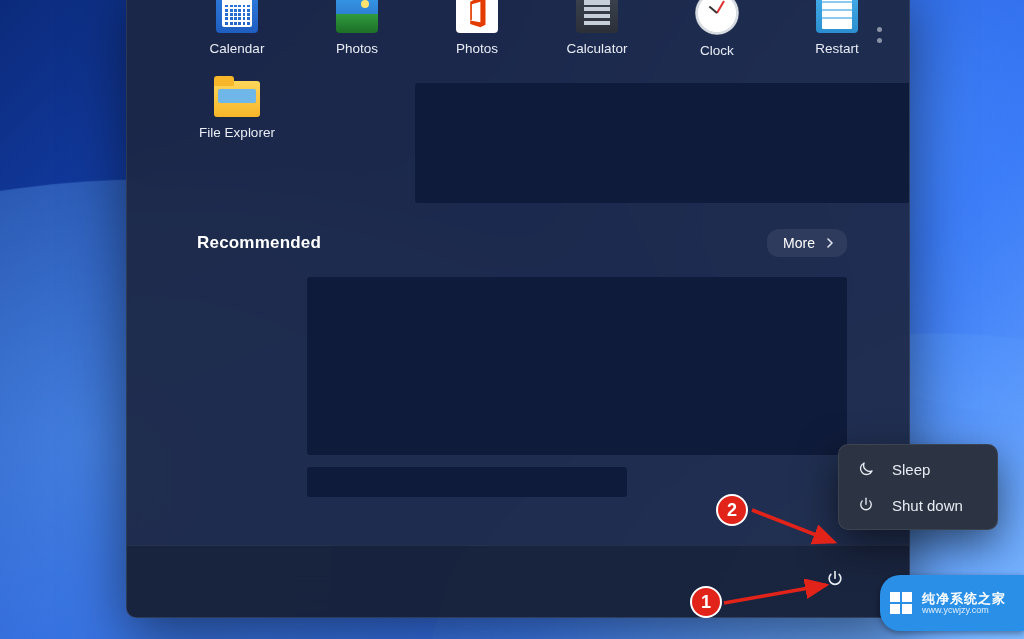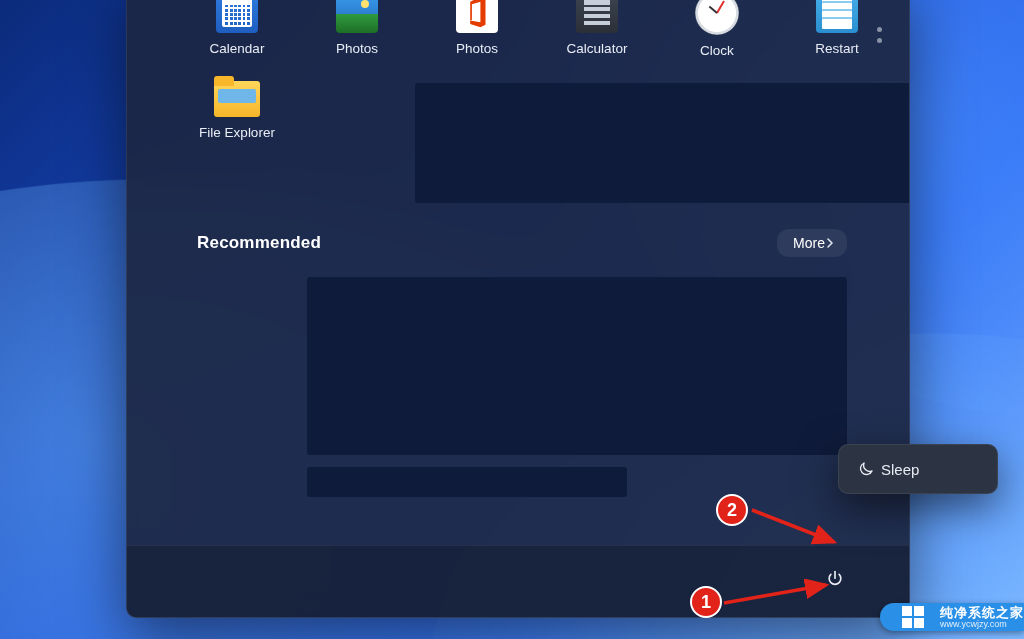--- a/index.html
+++ b/index.html
@@ -109,21 +109,21 @@
 
   .section-header {
     position:absolute;
     left:70px; top:252px;
     font-size:17px; font-weight:600;
     letter-spacing:0.2px;
   }
   .more-btn {
     position:absolute;
     right:62px; top:248px;
-    display:flex; align-items:center; 
+    display:flex; align-items:center; gap:10px;
     background: rgba(255,255,255,0.07);
     padding: 6px 12px 6px 16px;
     border-radius:12px;
     font-size:14px;
     cursor:pointer;
   }
 
   .footer-bar {
     position:absolute;
     left:0; right:0; bottom:0; height:72px;
@@ -144,21 +144,21 @@
     top: 444px;
     width: 160px;
     background: #2c3342;
     border:1px solid rgba(255,255,255,0.08);
     border-radius:10px;
     box-shadow: 0 14px 40px rgba(0,0,0,0.55);
     padding:6px 4px;
     z-index: 20;
   }
   .power-item {
-    display:flex; align-items:center; gap:6px;
+    display:flex; align-items:center; gap:17px;
     padding:9px 14px;
     font-size:15px;
     border-radius:6px;
     cursor:pointer;
     color:#e8ecf3;
   }
   .power-item svg { width:18px; height:18px; stroke:#e8ecf3; }
 
   
   .badge {
@@ -170,29 +170,28 @@
     color:#fff; font-weight:700; font-size:18px;
     display:flex; align-items:center; justify-content:center;
     z-index:30;
     font-family: Arial, sans-serif;
   }
   .arrow { position:absolute; z-index:29; }
 
   .watermark {
     position:absolute;
     right:0; bottom:8px;
-    width:144px; height:28px;
+    width:144px; height:56px;
     background:#2a8fe6;
     border-radius:20px 0 0 20px;
     display:flex; align-items:center;
     padding-left:10px;
-    gap:16px;
+    gap:10px;
     box-shadow: 0 2px 6px rgba(0,0,0,0.4);
     z-index:40;
-    justify-content:flex-end;
   }
   .wm-logo {
     width:22px; height:22px; display:grid; grid-template-columns:1fr 1fr; grid-template-rows:1fr 1fr; gap:2px;
   }
   .wm-logo span { background:#fff; }
   .wm-text { display:flex; flex-direction:column; line-height:1; }
   .wm-text .t1 { font-size:13px; font-weight:700; letter-spacing:1px; }
   .wm-text .t2 { font-size:9px; opacity:0.85; margin-top:1px; }
 </style>
 </head>
@@ -269,20 +268,27 @@
     </div>
   </div>
 </div>
 
 <div class="power-menu">
   <div class="power-item">
     <svg viewBox="0 0 24 24" fill="none">
         <path d="M20 14.5A8 8 0 0 1 9.5 4 8 8 0 1 0 20 14.5Z" stroke-width="1.8" stroke-linecap="round" stroke-linejoin="round"></path>
       </svg>
     <span>Sleep</span>
+  </div>
+  <div class="power-item">
+    <svg viewBox="0 0 24 24" fill="none">
+        <path d="M12 3v8" stroke-width="1.8" stroke-linecap="round"></path>
+        <path d="M7 6.5a7 7 0 1 0 10 0" stroke-width="1.8" stroke-linecap="round"></path>
+      </svg>
+    <span>Shut down</span>
   </div>
 </div>
 
 <div class="badge" style="left:690px; top:586px;">1</div>
 <svg class="arrow" style="left:720px; top:579px;" width="116" height="30">
   <defs>
       <marker id="ah1" markerWidth="8" markerHeight="8" refX="6" refY="3" orient="auto">
         <path d="M0 0 L7 3 L0 6 Z" fill="#e2231a"></path>
       </marker>
     </defs>

